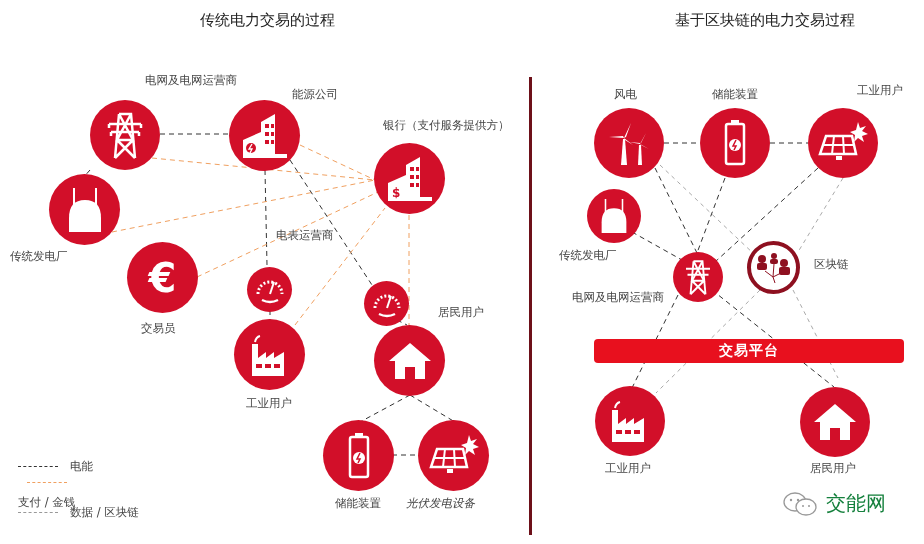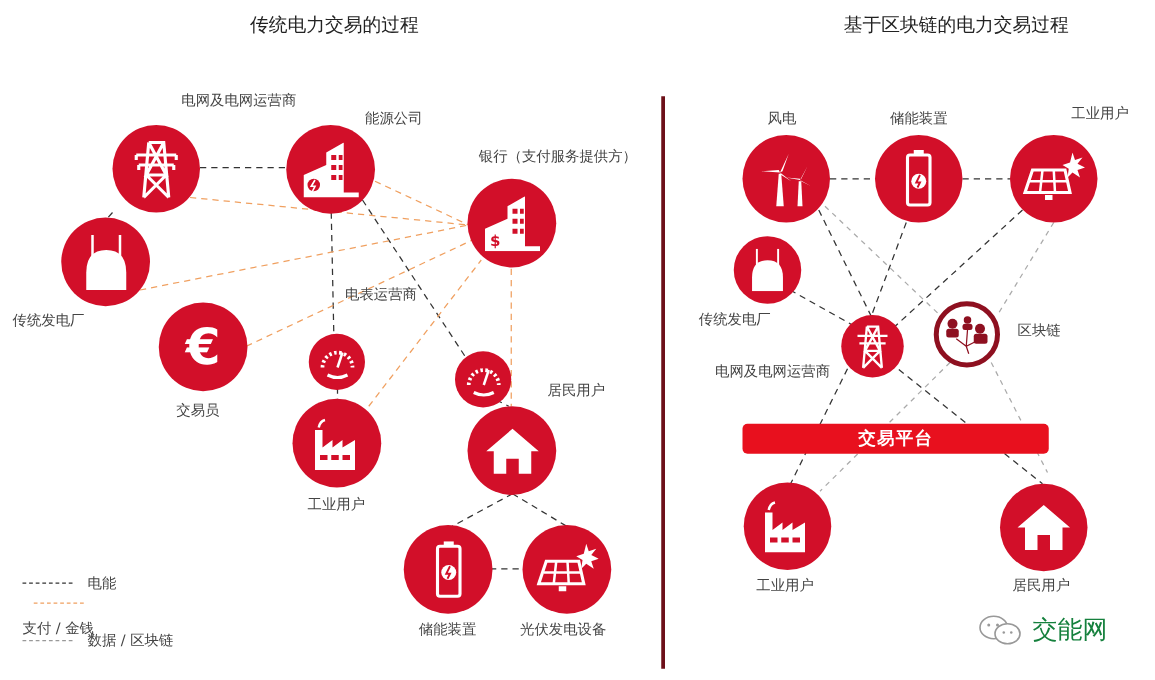--- a/index.html
+++ b/index.html
@@ -5,21 +5,21 @@
   html, body { margin:0; padding:0; background:#ffffff; }
   body { width:924px; height:544px; position:relative; overflow:hidden;
          font-family: "DejaVu Sans", "Liberation Sans", sans-serif; color:#333; }
   .title { position:absolute; font-size:15px; color:#222; font-family:"DejaVu Serif","Liberation Serif",serif; white-space:nowrap; }
   .lbl { position:absolute; font-size:11.5px; color:#444; white-space:nowrap; }
   svg.links { position:absolute; left:0; top:0; }
   .node { position:absolute; border-radius:50%; background:#d20f29; display:flex; align-items:center; justify-content:center; }
   .node svg { display:block; }
   .node.outline { background:#fff; border:4px solid #8e1020; box-sizing:border-box; }
   .divider { position:absolute; left:529px; top:77px; width:3px; height:458px; background:#6d1019; }
-  .platform { position:absolute; left:594px; top:339px; width:245px; height:24px; background:#e8101e; border-radius:4px;
+  .platform { position:absolute; left:594px; top:339px; width:310px; height:24px; background:#e8101e; border-radius:4px;
               color:#fff; font-weight:bold; font-size:14px; display:flex; align-items:center; justify-content:center; letter-spacing:1px; }
   .legend-row { position:absolute; left:18px; display:flex; align-items:center; gap:12px; font-size:11.5px; color:#444; }
   .legend-line { width:40px; height:0; border-top:1px dashed #333; }
   .watermark { position:absolute; left:782px; top:490px; display:flex; align-items:center; gap:8px; color:#15803d; font-size:20px; }
 </style>
 </head>
 <body>
 
 <svg class="links" width="924" height="544">
   <g fill="none" stroke-width="1">
@@ -175,21 +175,21 @@
 <div class="lbl" style="left:335px;top:496px;">储能装置</div>
 
 <div class="node" style="left:418px;top:420px;width:71px;height:71px;">
   <svg width="50" height="42" viewBox="0 0 50 42">
     <path d="M8 14 L34 14 L38 32 L2 32 Z" stroke="#fff" stroke-width="2.5" fill="none"></path>
     <path d="M6 23 L36 23 M16 14 L14 32 M25 14 L26 32" stroke="#fff" stroke-width="2"></path>
     <rect x="18" y="34" width="6" height="4" fill="#fff"></rect>
     <polygon fill="#fff" points="40,0 42,6 48,4 44,9 50,12 44,14 46,20 40,16 36,20 37,13 32,10 38,8"></polygon>
   </svg>
 </div>
-<div class="lbl" style="left:416px;top:496px;">光伏发电设备</div>
+<div class="lbl" style="left:406px;top:496px;font-style:italic;">光伏发电设备</div>
 
 <div class="legend-row" style="top:459px;">
   <span class="legend-line" style="border-top-color:#333;"></span>
   <span>电能</span>
 </div>
 <div class="legend-row" style="top:482px;flex-direction:column;">
   <span class="legend-line" style="border-top-color:#f0a060;"></span>
   <span>支付 / 金钱</span>
 </div>
 <div class="legend-row" style="top:505px;gap:12px;">

